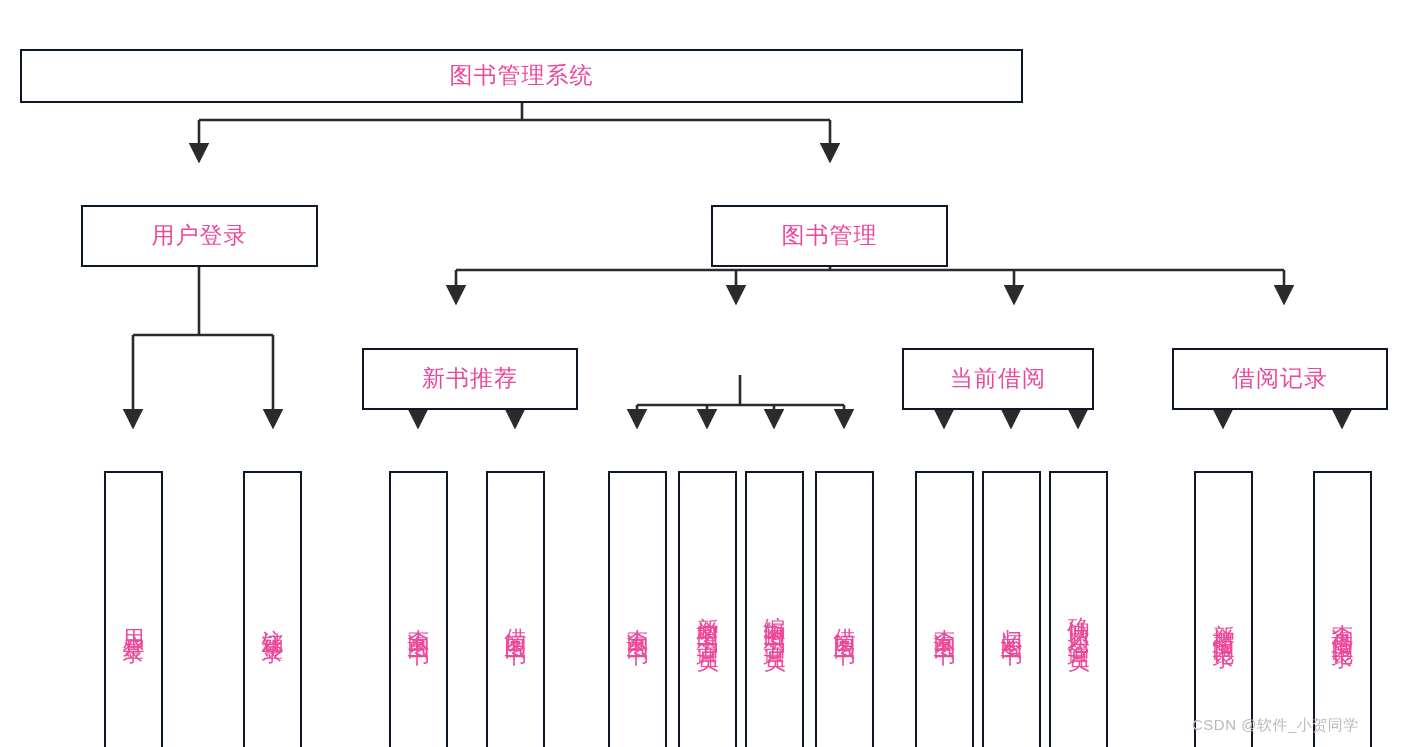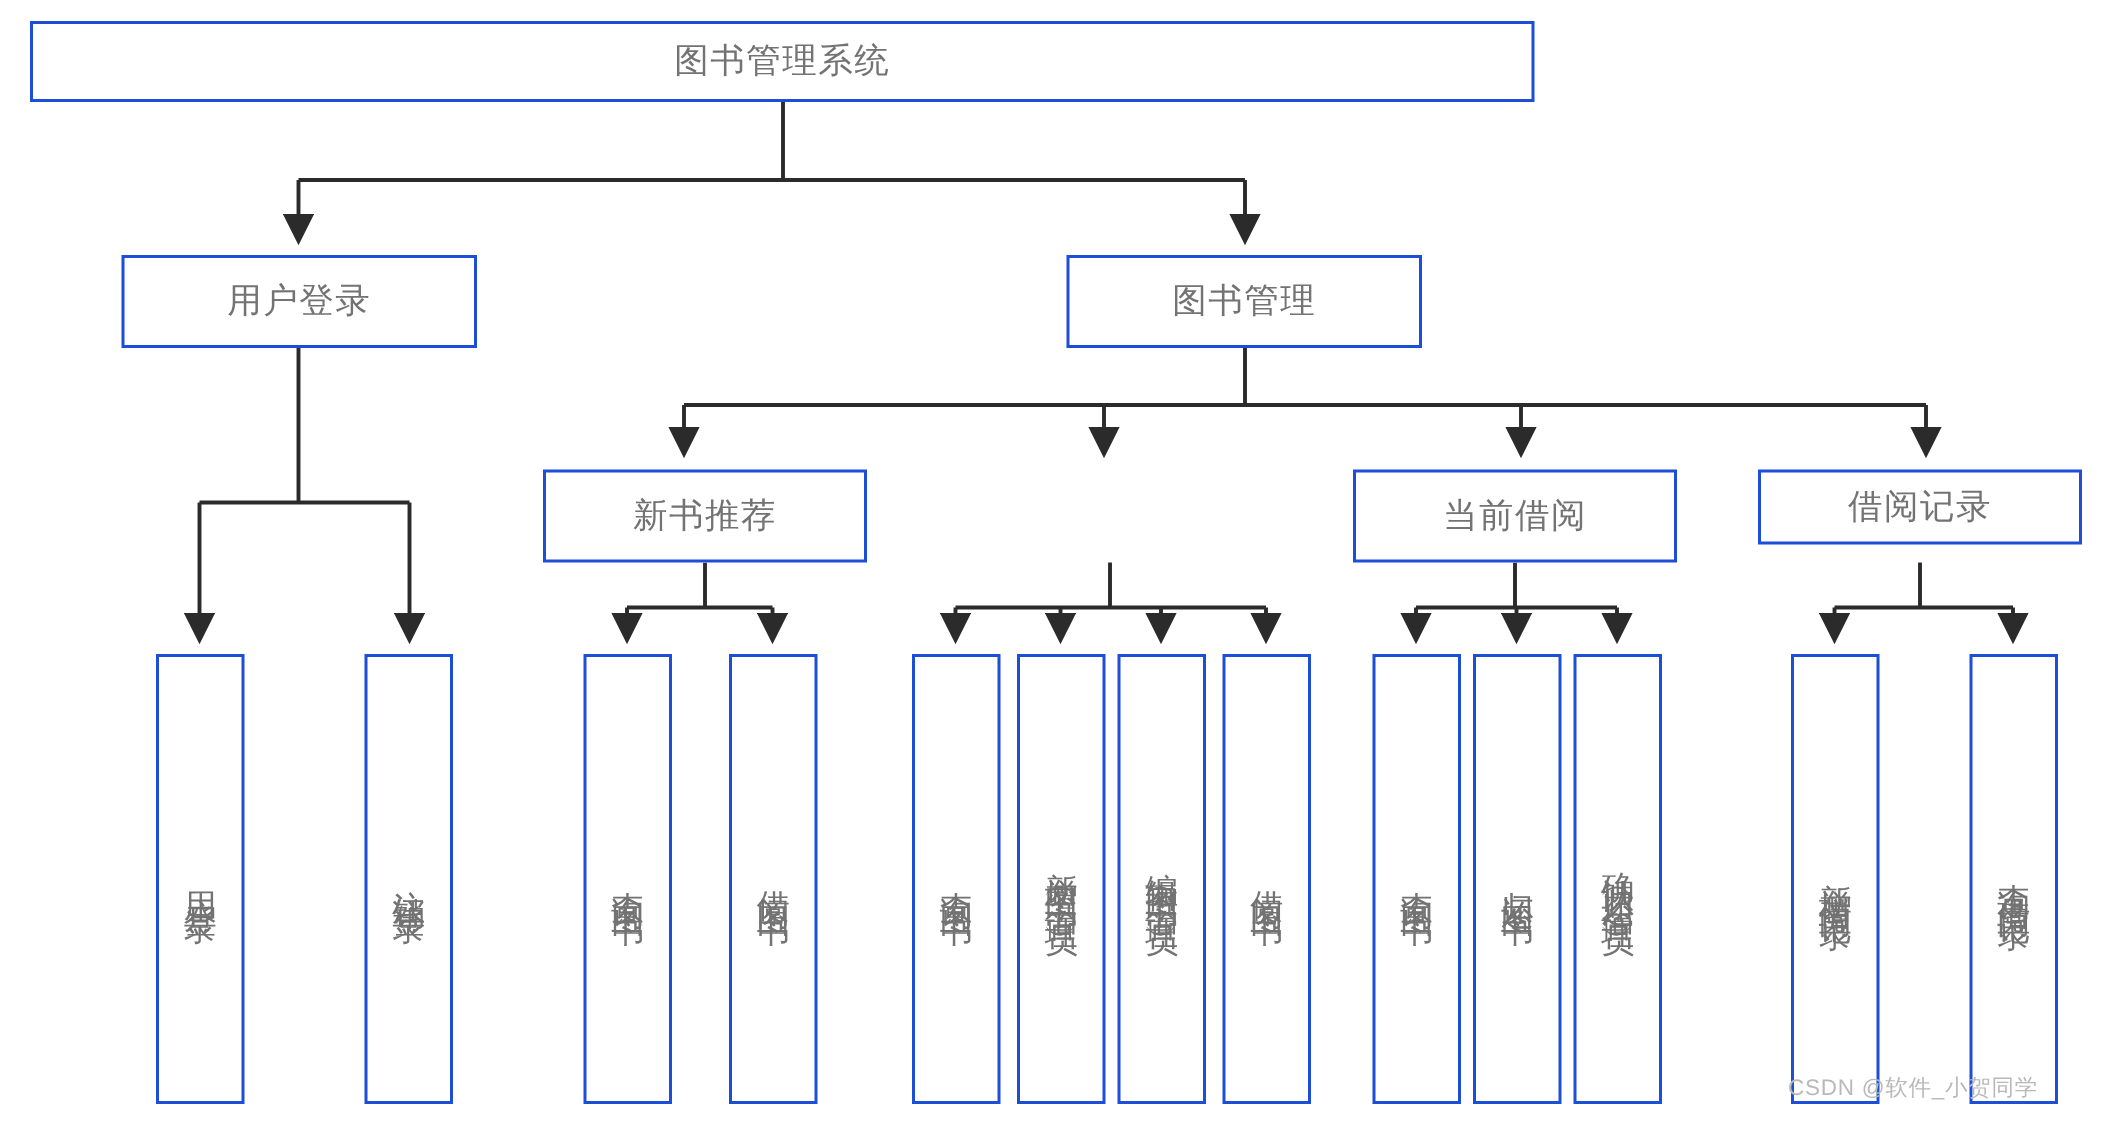--- a/index.html
+++ b/index.html
@@ -22,26 +22,27 @@
     left: 0;
     top: 0;
     width: 1405px;
     height: 747px;
     pointer-events: none;
   }
   .node {
     position: absolute;
     box-sizing: border-box;
     background: #ffffff;
-    border: 2px solid #1d4ed8;
+    border: 2px solid #0f172a;
     display: flex;
     align-items: center;
     justify-content: center;
-    color: #737373;
+    color: #ec4899;
     z-index: 2;
+    margin-top: 35px;
   }
   .node .label {
     line-height: 1.18;
     text-align: center;
     white-space: nowrap;
   }
   
   .node.horiz .label {
     font-size: 23px;
     letter-spacing: 1px;
@@ -135,24 +136,24 @@
   <div class="node horiz" style="left:81px; top:170px; width:237px; height:62px;">
     <span class="label">用户登录</span>
   </div>
   <div class="node horiz" style="left:711px; top:170px; width:237px; height:62px;">
     <span class="label">图书管理</span>
   </div>
 
   <div class="node horiz" style="left:362px; top:313px; width:216px; height:62px;">
     <span class="label">新书推荐</span>
   </div>
-  <div class="node horiz" style="left:902px; top:313px; width:216px; height:62px;">
+  <div class="node horiz" style="left:902px; top:313px; width:192px; height:62px;">
     <span class="label">当前借阅</span>
   </div>
-  <div class="node horiz" style="left:1172px; top:313px; width:216px; height:50px;">
+  <div class="node horiz" style="left:1172px; top:313px; width:216px; height:62px;">
     <span class="label">借阅记录</span>
   </div>
 
   <div class="node vert" style="left:104px; top:436px; width:59px; height:300px;">
     <span class="label">用户登录</span>
   </div>
   <div class="node vert" style="left:243px; top:436px; width:59px; height:300px;">
     <span class="label">注销登录</span>
   </div>
 

